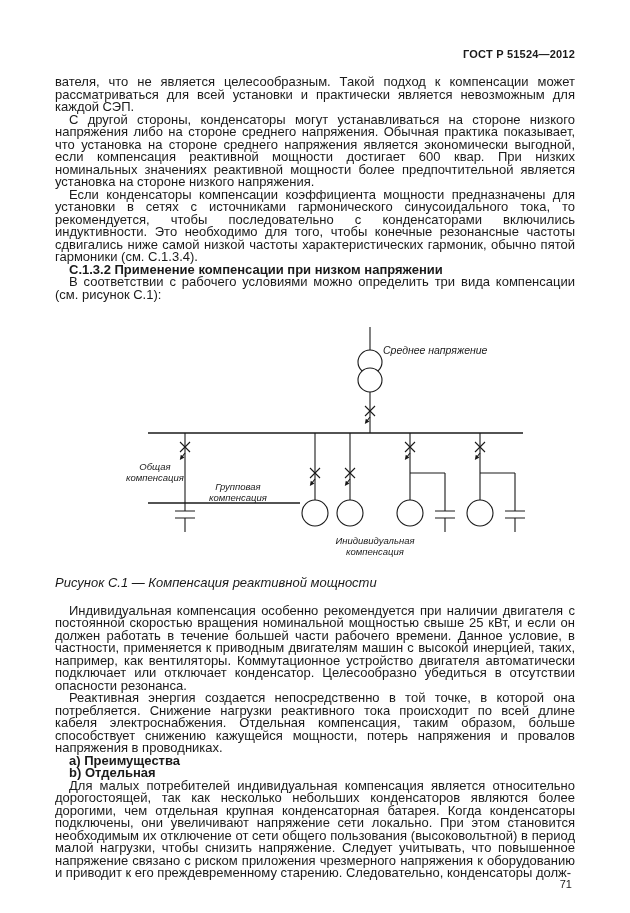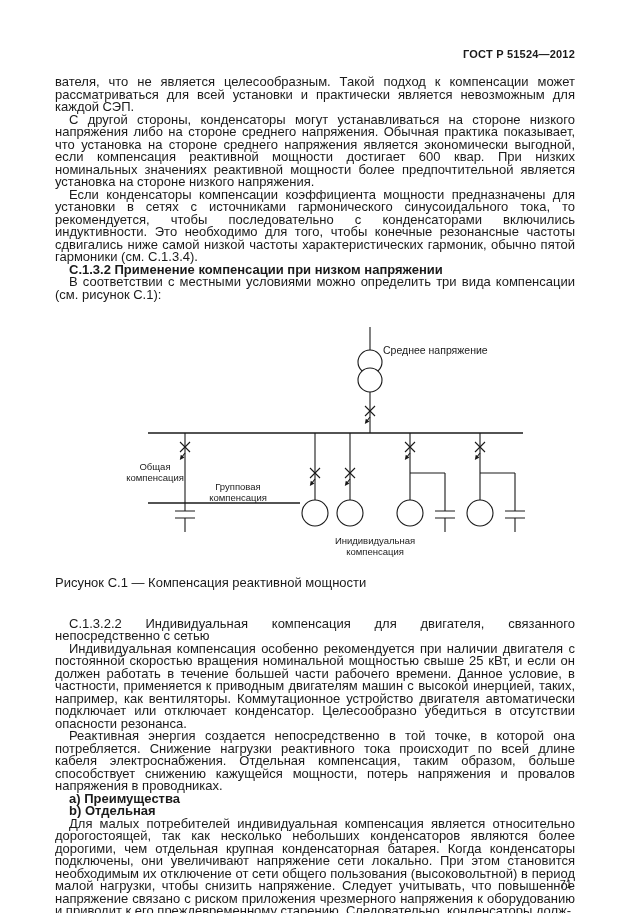--- a/index.html
+++ b/index.html
@@ -6,39 +6,39 @@
   html, body { background:#e8e8e8; }
   body { font-family:"Liberation Sans","DejaVu Sans",sans-serif; color:#1a1a1a; }
   .page {
     width:630px; height:913px; background:#ffffff; position:relative;
     padding:48px 55px 10px 55px; overflow:hidden; margin:0 auto;
   }
   .doc-header { text-align:right; font-weight:bold; font-size:11px; letter-spacing:0.2px; margin-bottom:16px; }
   .body p { font-size:13px; line-height:12.5px; text-align:justify; }
   .indent { text-indent:14px; }
   .bold { font-weight:bold; }
-  .figure-block { margin-top:22px; }
+  .figure-block { margin-top:22px;font-style:italic; }
   svg.diagram { display:block; margin-left:50px; }
-  .figcaption { text-align:center; font-size:10.2px; margin-top:9px; margin-bottom:28px; }
+  .figcaption { text-align:center; font-size:10.2px; margin-top:9px; margin-bottom:15px; }
   .page-number { position:absolute; right:58px; bottom:23px; font-size:11px; }
   .svgtext { font-family:"Liberation Sans","DejaVu Sans",sans-serif; }
 </style>
 </head>
 <body>
 
 <div class="page">
 
   <div class="doc-header">ГОСТ Р 51524—2012</div>
 
   <div class="body">
     <p>вателя, что не является целесообразным. Такой подход к компенсации может рассматриваться для всей установки и практически является невозможным для каждой СЭП.</p>
     <p class="indent">С другой стороны, конденсаторы могут устанавливаться на стороне низкого напряжения либо на стороне среднего напряжения. Обычная практика показывает, что установка на стороне среднего напряжения является экономически выгодной, если компенсация реактивной мощности достигает 600 квар. При низких номинальных значениях реактивной мощности более предпочтительной является установка на стороне низкого напряжения.</p>
     <p class="indent">Если конденсаторы компенсации коэффициента мощности предназначены для установки в сетях с источниками гармонического синусоидального тока, то рекомендуется, чтобы последовательно с конденсаторами включились индуктивности. Это необходимо для того, чтобы конечные резонансные частоты сдвигались ниже самой низкой частоты характеристических гармоник, обычно пятой гармоники (см. С.1.3.4).</p>
     <p class="indent bold">С.1.3.2 Применение компенсации при низком напряжении</p>
-    <p class="indent">В соответствии с местными условиями можно определить три вида компенсации (см. рисунок С.1):</p>
+    <p class="indent">В соответствии с рабочего условиями можно определить три вида компенсации (см. рисунок С.1):</p>
 
     <div class="figure-block">
       <svg class="diagram" width="470" height="245" viewBox="0 0 470 245">
         <defs>
           <g id="sw" stroke="#1a1a1a" stroke-width="1.1" fill="#1a1a1a">
             <line x1="-5" y1="-5" x2="5" y2="5"></line>
             <line x1="-5" y1="5" x2="5" y2="-5"></line>
             <line x1="0" y1="6" x2="-3.5" y2="10.5"></line>
             <polygon points="-5.2,13 -4.2,7.8 -0.5,10.4" stroke="none"></polygon>
           </g>
@@ -81,21 +81,20 @@
           <text x="50" y="158" font-size="9.5" text-anchor="middle">компенсация</text>
           <text x="133" y="167" font-size="9.5" text-anchor="middle">Групповая</text>
           <text x="133" y="178" font-size="9.5" text-anchor="middle">компенсация</text>
           <text x="270" y="221" font-size="9.5" text-anchor="middle">Инидивидуальная</text>
           <text x="270" y="232" font-size="9.5" text-anchor="middle">компенсация</text>
         </g>
       </svg>
       <p class="figcaption">Рисунок С.1 — Компенсация реактивной мощности</p>
     </div>
 
-    <p class="indent">С.1.3.2.2 Индивидуальная компенсация для двигателя, связанного непосредственно с сетью</p>
     <p class="indent">Индивидуальная компенсация особенно рекомендуется при наличии двигателя с постоянной скоростью вращения номинальной мощностью свыше 25 кВт, и если он должен работать в течение большей части рабочего времени. Данное условие, в частности, применяется к приводным двигателям машин с высокой инерцией, таких, например, как вентиляторы. Коммутационное устройство двигателя автоматически подключает или отключает конденсатор. Целесообразно убедиться в отсутствии опасности резонанса.</p>
     <p class="indent">Реактивная энергия создается непосредственно в той точке, в которой она потребляется. Снижение нагрузки реактивного тока происходит по всей длине кабеля электроснабжения. Отдельная компенсация, таким образом, больше способствует снижению кажущейся мощности, потерь напряжения и провалов напряжения в проводниках.</p>
     <p class="indent bold">а) Преимущества</p>
     <p class="indent bold">b) Отдельная</p>
     <p class="indent">Для малых потребителей индивидуальная компенсация является относительно дорогостоящей, так как несколько небольших конденсаторов являются более дорогими, чем отдельная крупная конденсаторная батарея. Когда конденсаторы подключены, они увеличивают напряжение сети локально. При этом становится необходимым их отключение от сети общего пользования (высоковольтной) в период малой нагрузки, чтобы снизить напряжение. Следует учитывать, что повышенное напряжение связано с риском приложения чрезмерного напряжения к оборудованию и приводит к его преждевременному старению. Следовательно, конденсаторы долж-</p>
   </div>
 
   <div class="page-number">71</div>
 
 </div>

